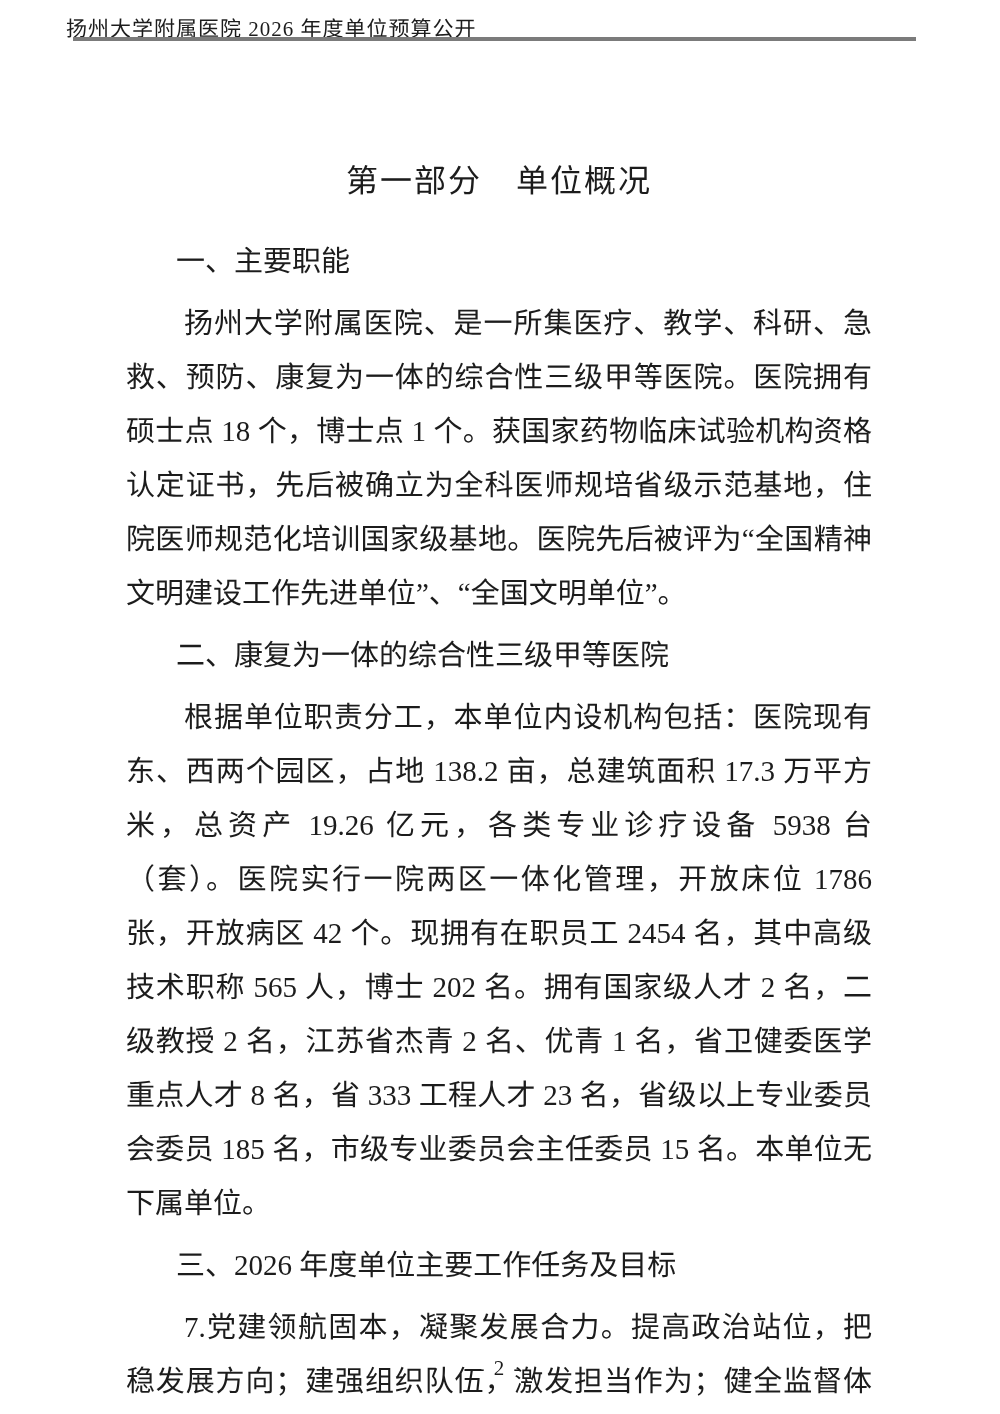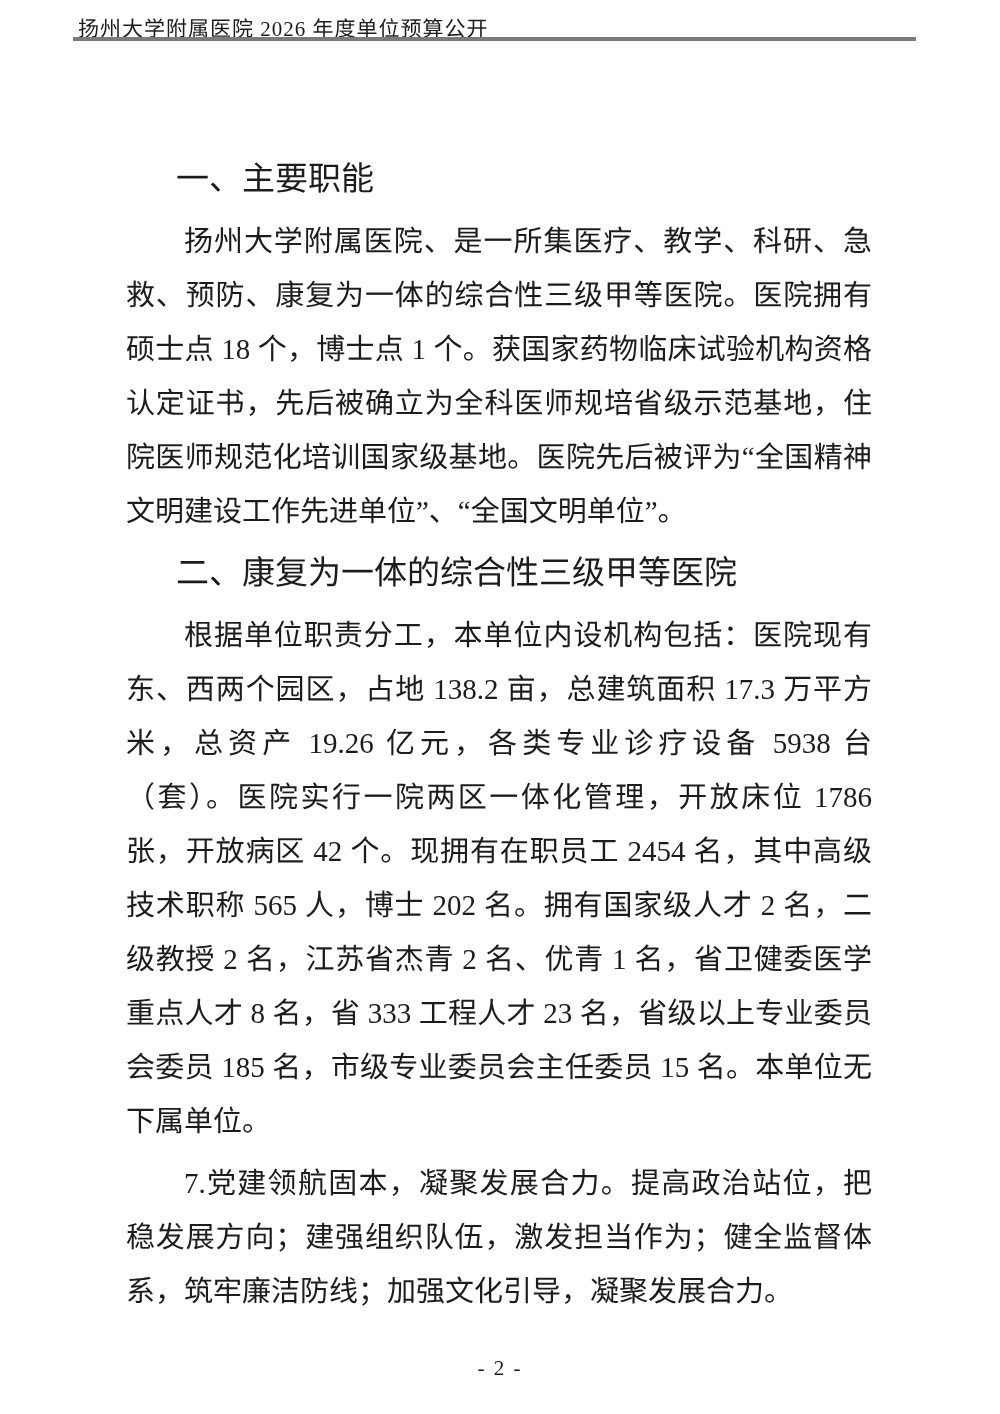--- a/index.html
+++ b/index.html
@@ -19,21 +19,21 @@
     width: 1000px;
     height: 1414px;
     margin: 0 auto;
     background: var(--page-bg);
     color: var(--text-color);
     font-family: "Liberation Serif", "DejaVu Serif", serif;
     overflow: hidden;
   }
   .running-header {
     position: absolute;
-    left: 78px;
+    left: 66px;
     top: 12px;
     font-size: 21px;
     letter-spacing: 1px;
     white-space: nowrap;
   }
   .header-rule {
     position: absolute;
     left: 73px;
     right: 84px;
     top: 37px;
@@ -49,21 +49,21 @@
   .doc-title {
     margin: 0 0 24px 0;
     font-size: 32px;
     font-weight: normal;
     text-align: center;
     letter-spacing: 2px;
     line-height: 58px;
   }
   .sec-heading {
     margin: 0;
-    font-size: 33px;
+    font-size: 29px;
     font-weight: normal;
     line-height: 54px;
     text-indent: 58px;
     white-space: nowrap;
     font-family: Liberation Serif, serif;
   }
   .body-para {
     margin: 8px;
     font-size: 29px;
     line-height: 54px;
@@ -88,32 +88,34 @@
 <div class="page">
 
   <div class="running-header">
     <span>扬州大学附属医院 2026 年度单位预算公开</span>
   </div>
 
   <div class="header-rule"></div>
 
   <main class="content">
 
+    <h1 class="doc-title">第一部分　单位概况</h1>
 
     <section>
       <h2 class="sec-heading">一、主要职能</h2>
       <p class="body-para">扬州大学附属医院、是一所集医疗、教学、科研、急救、预防、康复为一体的综合性三级甲等医院。医院拥有硕士点 18 个，博士点 1 个。获国家药物临床试验机构资格认定证书，先后被确立为全科医师规培省级示范基地，住院医师规范化培训国家级基地。医院先后被评为“全国精神文明建设工作先进单位”、“全国文明单位”。</p>
     </section>
 
     <section>
       <h2 class="sec-heading">二、康复为一体的综合性三级甲等医院</h2>
       <p class="body-para">根据单位职责分工，本单位内设机构包括：医院现有东、西两个园区，占地 138.2 亩，总建筑面积 17.3 万平方米，总资产 19.26 亿元，各类专业诊疗设备 5938 台（套）。医院实行一院两区一体化管理，开放床位 1786 张，开放病区 42 个。现拥有在职员工 2454 名，其中高级技术职称 565 人，博士 202 名。拥有国家级人才 2 名，二级教授 2 名，江苏省杰青 2 名、优青 1 名，省卫健委医学重点人才 8 名，省 333 工程人才 23 名，省级以上专业委员会委员 185 名，市级专业委员会主任委员 15 名。本单位无下属单位。</p>
     </section>
 
     <section>
+      <h2 class="sec-heading">三、2026 年度单位主要工作任务及目标</h2>
       <p class="body-para">7.党建领航固本，凝聚发展合力。提高政治站位，把稳发展方向；建强组织队伍，激发担当作为；健全监督体系，筑牢廉洁防线；加强文化引导，凝聚发展合力。</p>
     </section>
 
   </main>
 
   <footer class="page-footer">
     <span>- 2 -</span>
   </footer>
 
 </div>

